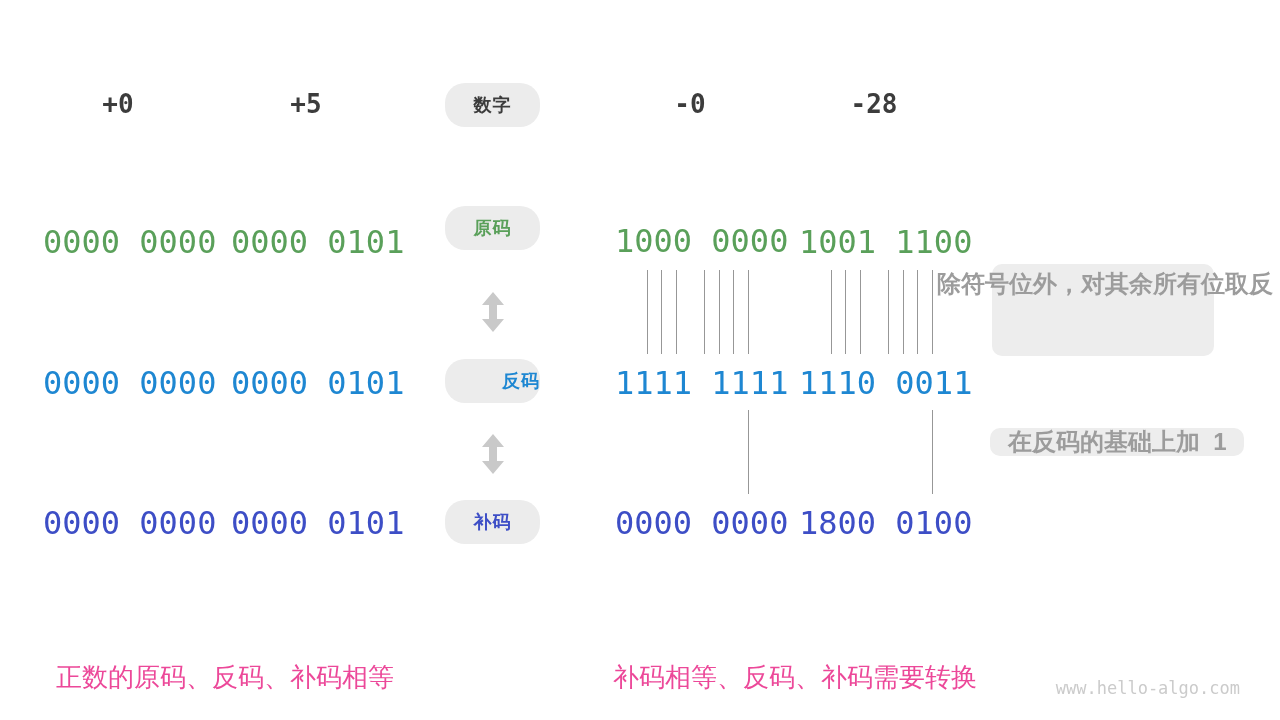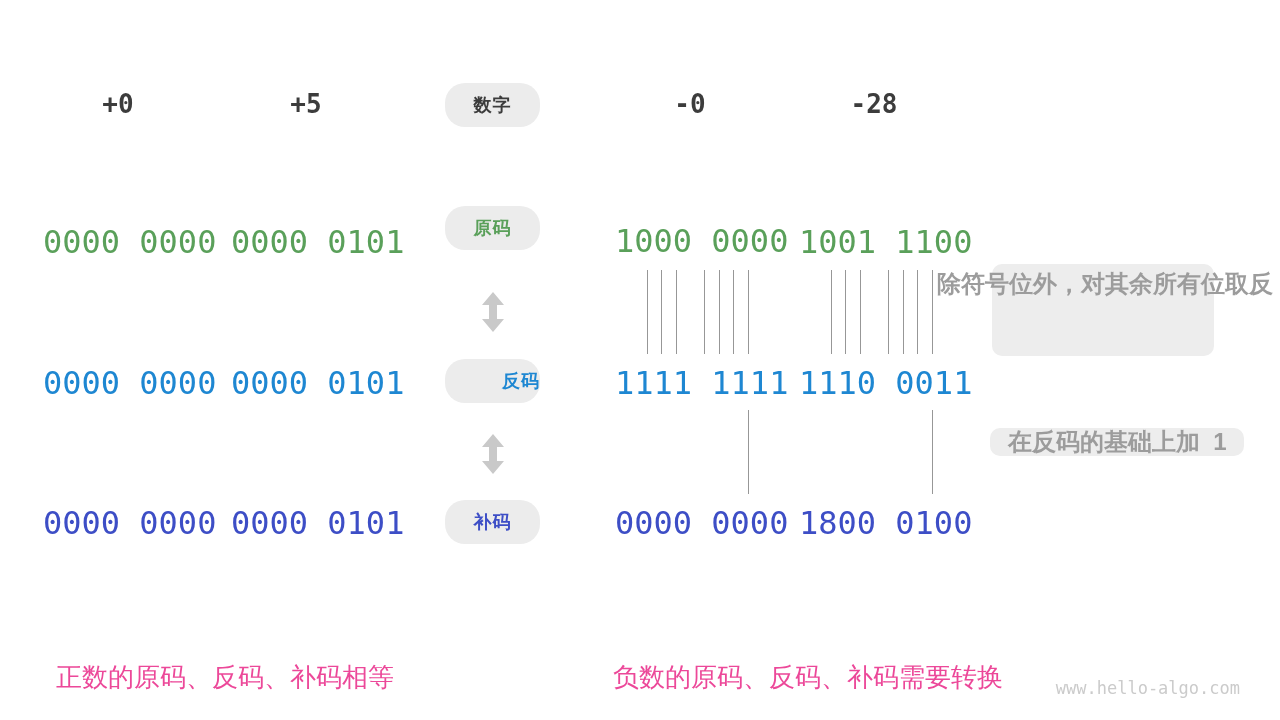--- a/index.html
+++ b/index.html
@@ -135,17 +135,17 @@
 
   <div class="note note1">
     <span>除符号位外，</span>
     <span>对其余所有位取反</span>
   </div>
   <div class="note note2">
     <span>在反码的基础上加  1</span>
   </div>
 
   <div class="caption cap-pos">正数的原码、反码、补码相等</div>
-  <div class="caption cap-neg">负数的原码、反码、补码需要转换</div>
+  <div class="caption cap-neg">补码相等、反码、补码需要转换</div>
 
   <div class="watermark">www.hello-algo.com</div>
 
 </div>
 
 </body></html>

